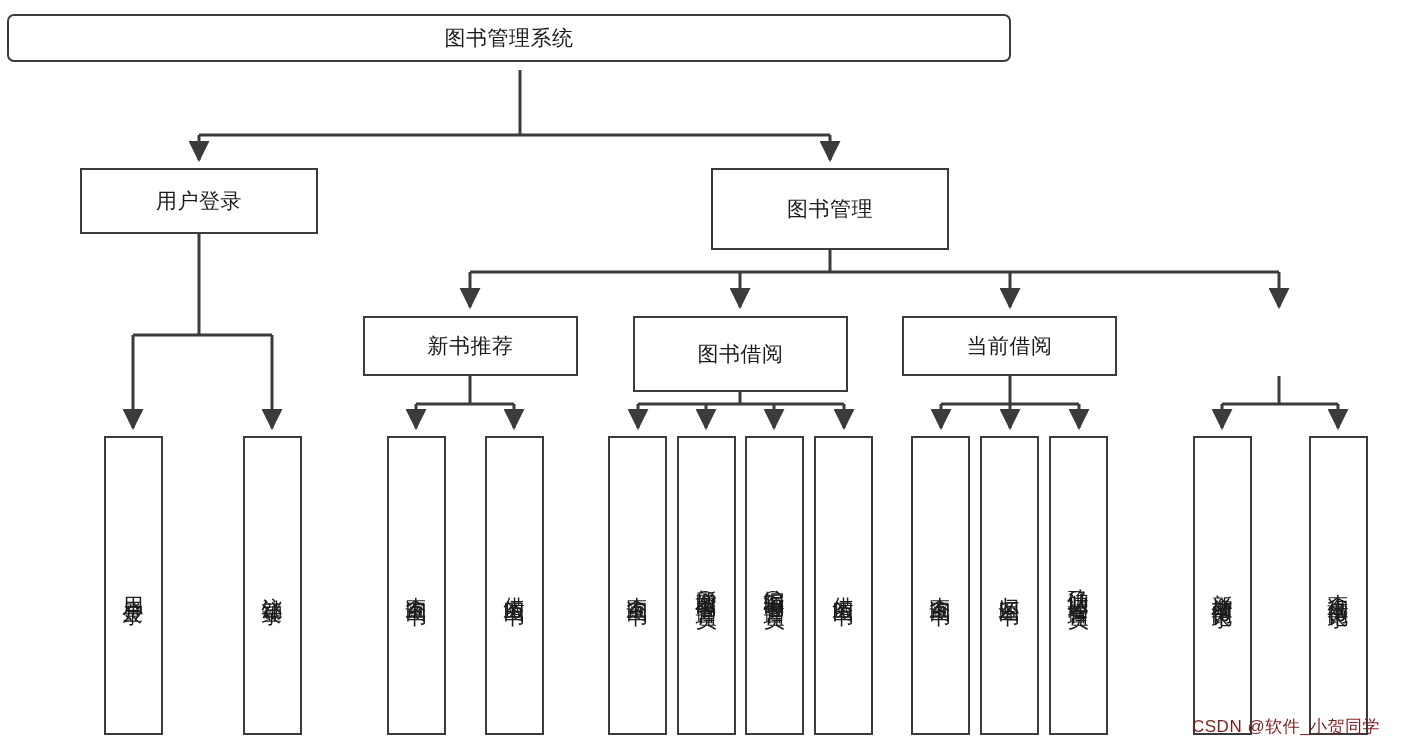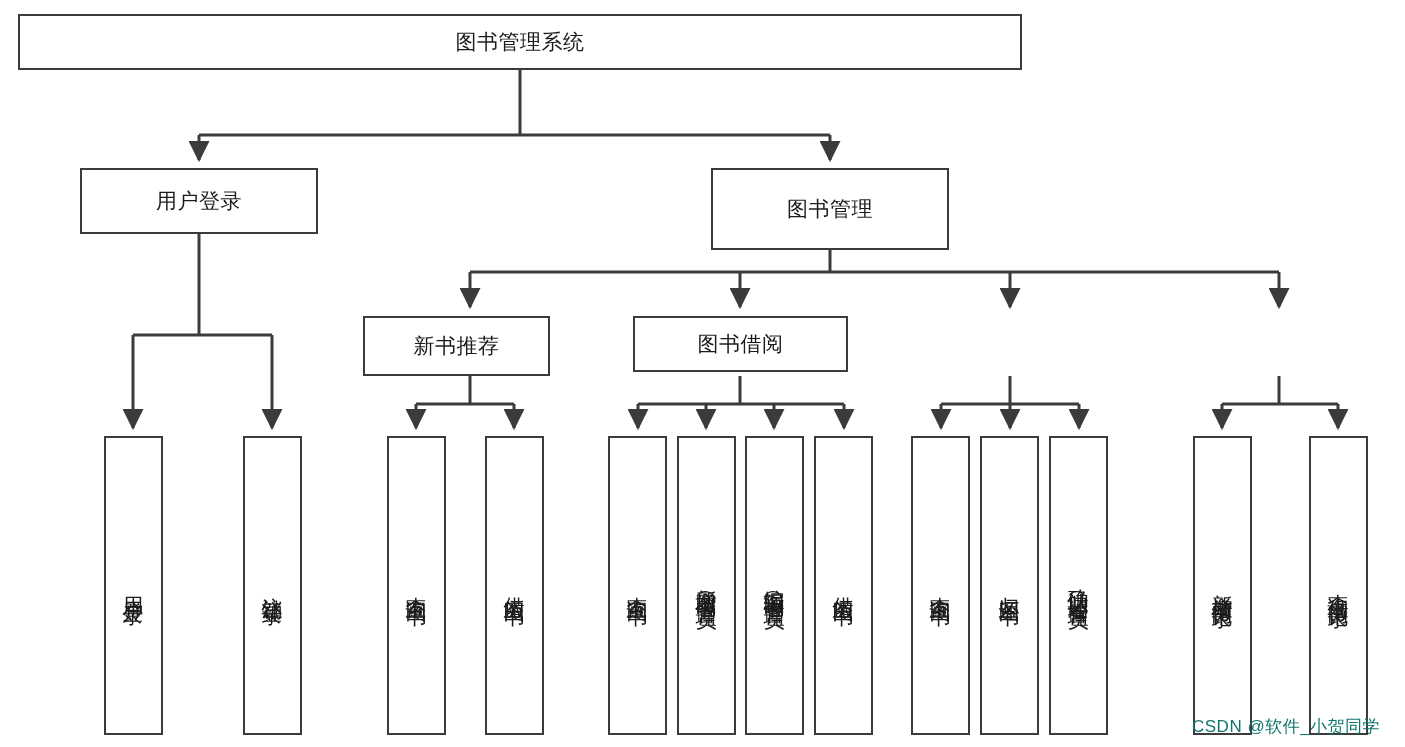--- a/index.html
+++ b/index.html
@@ -50,21 +50,21 @@
     text-orientation: upright;
     white-space: normal;
     letter-spacing: 3px;
     line-height: 1.0;
     font-size: 21px;
     max-height: 280px;
   }
   .watermark {
     position: absolute;
     font-size: 17px;
-    color: #0f766e;
+    color: #7f1d1d;
     white-space: nowrap;
     letter-spacing: 0.5px;
     user-select: none;
   }
 </style>
 </head>
 <body>
 
 <div id="canvas">
 
@@ -111,36 +111,39 @@
       <path d="M 1010 404 L 1010 428" marker-end="url(#arrow)"></path>
       <path d="M 1079 404 L 1079 428" marker-end="url(#arrow)"></path>
 
       <path d="M 1279 376 L 1279 404"></path>
       <path d="M 1222 404 L 1338 404"></path>
       <path d="M 1222 404 L 1222 428" marker-end="url(#arrow)"></path>
       <path d="M 1338 404 L 1338 428" marker-end="url(#arrow)"></path>
     </g>
   </svg>
 
-  <div class="node" style="left:18px; top:14px; width:1004px; height:56px;">
+  <div class="node" style="left:7px; top:14px; width:1004px; height:48px;border-radius:7px;">
     <span class="node-label">图书管理系统</span>
   </div>
 
   <div class="node" style="left:80px; top:168px; width:238px; height:66px;">
     <span class="node-label">用户登录</span>
   </div>
   <div class="node" style="left:711px; top:168px; width:238px; height:82px;">
     <span class="node-label">图书管理</span>
   </div>
 
-  <div class="node" style="left:363px; top:316px; width:187px; height:60px;text-align:center;">
+  <div class="node" style="left:363px; top:316px; width:215px; height:60px;text-align:center;">
     <span class="node-label">新书推荐</span>
   </div>
-  <div class="node" style="left:633px; top:316px; width:215px; height:56px;text-align:right;">
+  <div class="node" style="left:633px; top:316px; width:215px; height:76px;text-align:right;">
     <span class="node-label">图书借阅</span>
+  </div>
+  <div class="node" style="left:902px; top:316px; width:215px; height:60px;">
+    <span class="node-label">当前借阅</span>
   </div>
 
   <div class="node vertical" style="left:104px; top:436px; width:59px; height:299px;">
     <span class="node-label">用户登录</span>
   </div>
   <div class="node vertical" style="left:243px; top:436px; width:59px; height:299px;">
     <span class="node-label">注销登录</span>
   </div>
 
   <div class="node vertical" style="left:387px; top:436px; width:59px; height:299px;">

